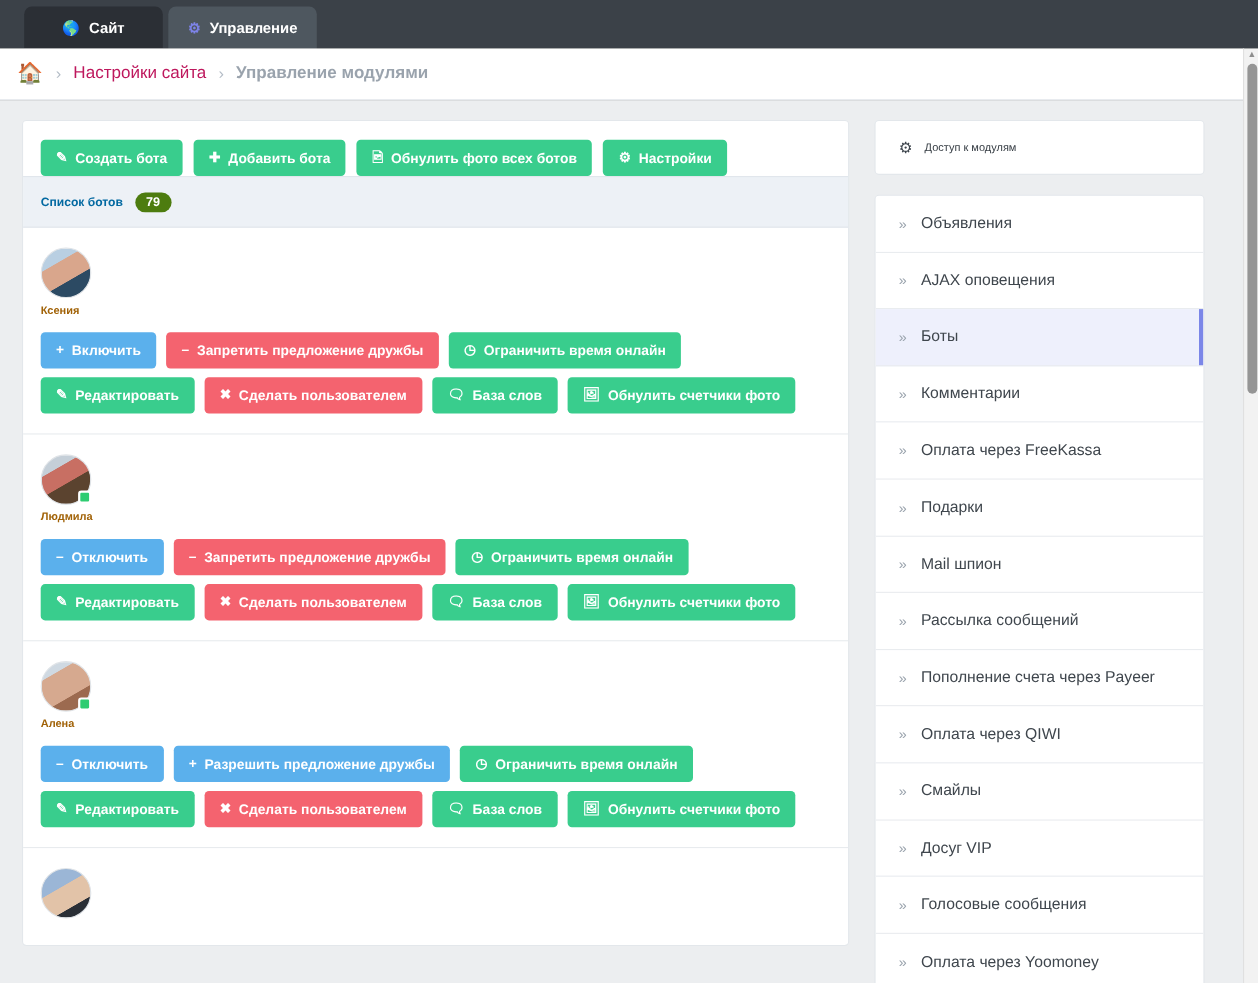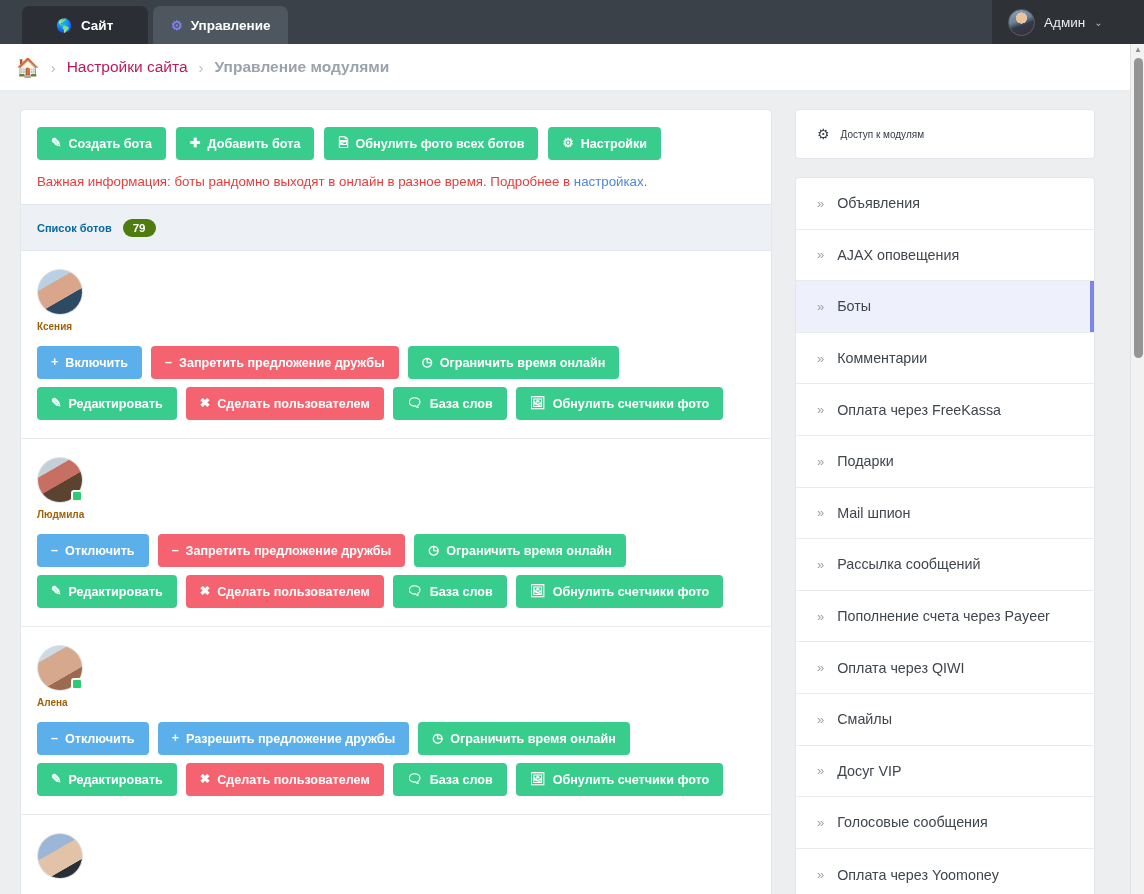--- a/index.html
+++ b/index.html
@@ -190,25 +190,20 @@
 <div class="topbar">
   <div class="tabs">
     <div class="tab site">
       <span class="tico">🌎</span>
       <span>Сайт</span>
     </div>
     <div class="tab manage">
       <span class="tico">⚙</span>
       <span>Управление</span>
     </div>
-  </div>
-  <div class="admin-box">
-    <div class="avatar-sm"></div>
-    <span class="admin-name">Админ</span>
-    <span class="caret">⌄</span>
   </div>
 </div>
 
 <div class="crumb">
   <span class="home-ic">🏠</span>
   <span class="sep">›</span>
   <a>Настройки сайта</a>
   <span class="sep">›</span>
   <span class="cur">Управление модулями</span>
 </div>
@@ -228,23 +223,20 @@
       <button class="btn green">
         <span class="bi">🖻</span>
         <span>Обнулить фото всех ботов</span>
       </button>
       <button class="btn green">
         <span class="bi">⚙</span>
         <span>Настройки</span>
       </button>
     </div>
 
-    <div class="notice">
-      <span>Важная информация: боты рандомно выходят в онлайн в разное время. Подробнее в </span><a>настройках</a><span>.</span>
-    </div>
 
     <div class="listhead">
       <span class="lh-t">Список ботов</span>
       <span class="badge">79</span>
     </div>
 
     <div id="bots-container">
         <div class="bot">
           <div class="bot-id">
             <div class="bot-av av1"></div>

